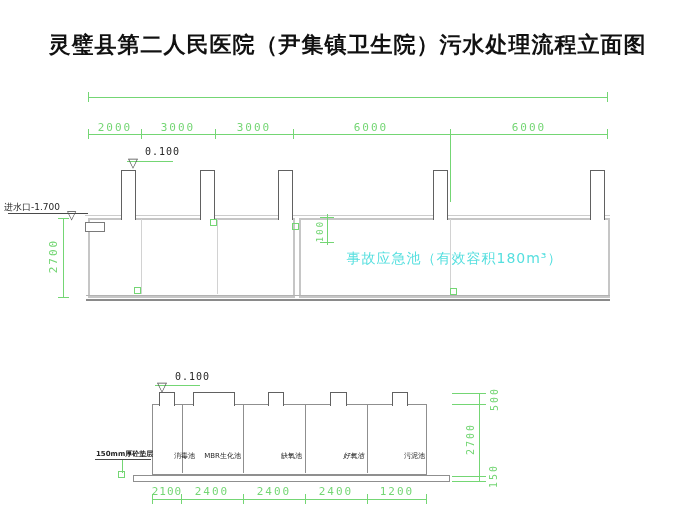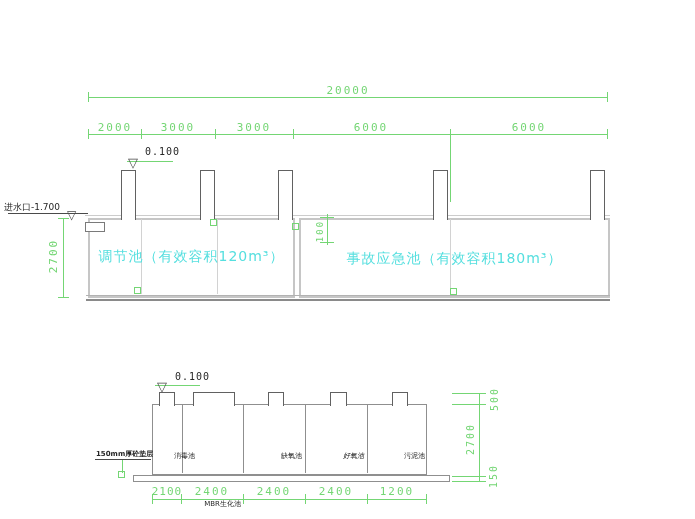--- a/index.html
+++ b/index.html
@@ -49,25 +49,25 @@
     position:absolute;left:0;top:30px;width:695px;text-align:center;
     color:#111;font-family:"DejaVu Serif",serif;font-weight:600;
     font-size:22px;letter-spacing:1px;white-space:nowrap;
   }
 </style>
 </head>
 <body>
 
 <div id="canvas">
 
+  <div id="title">灵璧县第二人民医院（尹集镇卫生院）污水处理流程立面图</div>
 
   <div class="hl" style="left:88px;top:97px;width:520px;"></div>
   <div class="tickv" style="left:88px;top:92px;"></div>
   <div class="tickv" style="left:607px;top:92px;"></div>
-  <div class="dim" style="left:88px;top:85px;width:520px;">20000</div>
 
   <div class="hl" style="left:88px;top:134px;width:520px;"></div>
   <div class="tickv" style="left:88px;top:129px;"></div>
   <div class="tickv" style="left:141px;top:129px;"></div>
   <div class="tickv" style="left:215px;top:129px;"></div>
   <div class="tickv" style="left:293px;top:129px;"></div>
   <div class="tickv" style="left:450px;top:129px;"></div>
   <div class="tickv" style="left:607px;top:129px;"></div>
   <div class="vl" style="left:450px;top:134px;height:68px;"></div>
 
@@ -111,21 +111,20 @@
   <div class="gsq" style="left:210px;top:219px;"></div>
   <div class="gsq" style="left:292px;top:223px;"></div>
   <div class="gsq" style="left:134px;top:287px;"></div>
   <div class="gsq" style="left:450px;top:288px;"></div>
 
   <div class="vl" style="left:327px;top:214px;height:31px;"></div>
   <div class="tickh" style="left:320px;top:217px;width:14px;"></div>
   <div class="tickh" style="left:320px;top:242px;width:14px;"></div>
   <div class="dim vdim" style="left:303px;top:225px;width:34px;font-size:9px;">100</div>
 
-  <div class="tanklabel" style="left:90px;top:246px;width:203px;">调节池（有效容积120m³）</div>
   <div class="tanklabel" style="left:301px;top:248px;width:307px;">事故应急池（有效容积180m³）</div>
 
   <div class="elev" style="left:175px;top:371px;">0.100</div>
   <div class="hl" style="left:155px;top:385px;width:45px;"></div>
   <div class="tri" style="left:157px;top:380px;">▽</div>
 
   <div class="tank-lower" style="left:152px;top:404px;width:273px;height:69px;"></div>
   <div class="divider-l" style="left:182px;top:405px;height:68px;"></div>
   <div class="divider-l" style="left:243px;top:405px;height:68px;"></div>
   <div class="divider-l" style="left:305px;top:405px;height:68px;"></div>
@@ -133,21 +132,21 @@
 
   <div class="stub-l" style="left:159px;top:392px;width:14px;height:13px;"></div>
   <div class="stub-l" style="left:193px;top:392px;width:40px;height:13px;"></div>
   <div class="stub-l" style="left:268px;top:392px;width:14px;height:13px;"></div>
   <div class="stub-l" style="left:330px;top:392px;width:15px;height:13px;"></div>
   <div class="stub-l" style="left:392px;top:392px;width:14px;height:13px;"></div>
 
   <div class="abs" style="left:133px;top:475px;width:315px;height:5px;border:1px solid var(--mg);background:#fff;"></div>
 
   <div class="tiny" style="left:139px;top:452px;width:56px;">消毒池</div>
-  <div class="tiny" style="left:185px;top:452px;width:56px;margin-top:48px;">MBR生化池</div>
+  <div class="tiny" style="left:185px;top:452px;width:56px;">MBR生化池</div>
   <div class="tiny" style="left:246px;top:452px;width:56px;">缺氧池</div>
   <div class="tiny" style="left:308px;top:452px;width:56px;font-style:italic;">好氧池</div>
   <div class="tiny" style="left:369px;top:452px;width:56px;">污泥池</div>
 
   <div class="tiny" style="left:96px;top:450px;text-align:left;font-weight:bold;">150mm厚砼垫层</div>
   <div class="blackline" style="left:95px;top:459px;width:56px;"></div>
   <div class="vl" style="left:122px;top:460px;height:13px;"></div>
   <div class="gsq" style="left:118px;top:471px;"></div>
 
   <div class="hl" style="left:152px;top:499px;width:274px;"></div>

